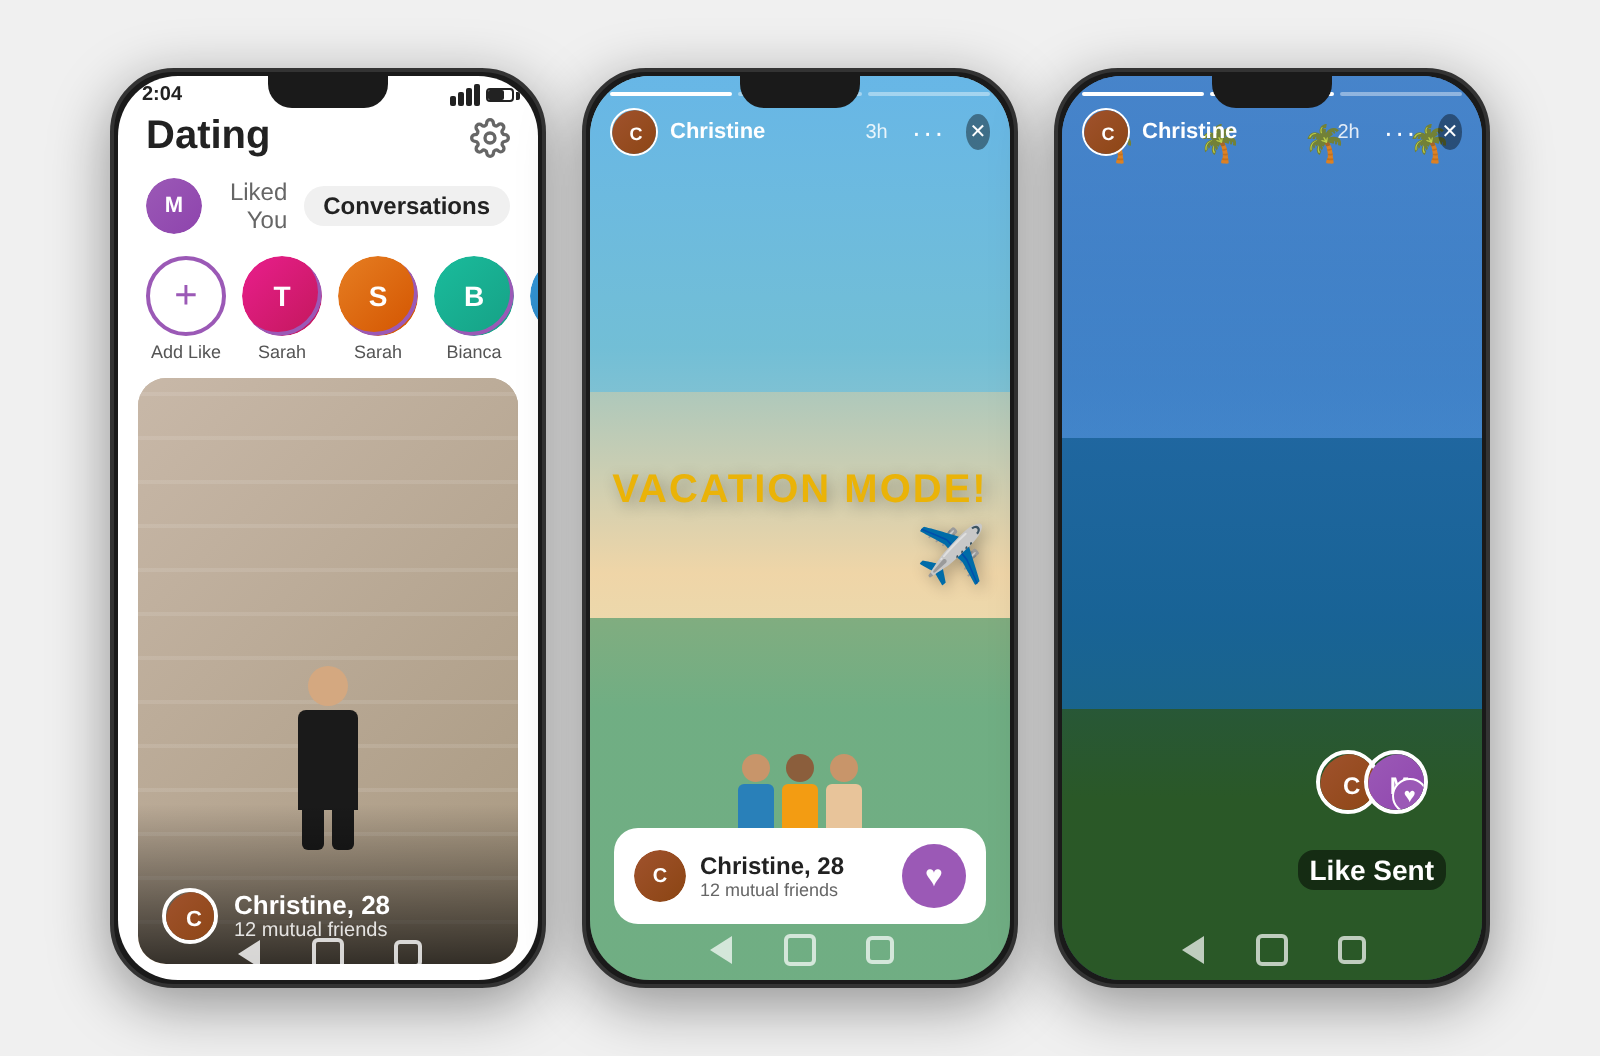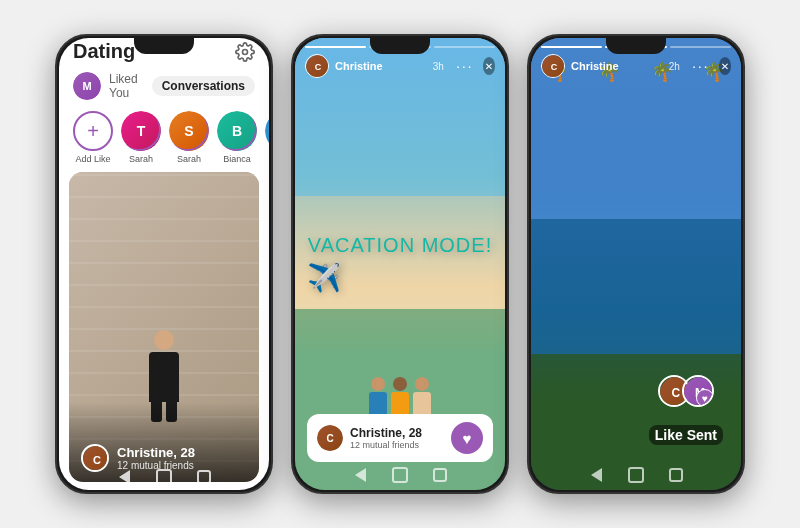--- a/index.html
+++ b/index.html
@@ -174,20 +174,21 @@
       height: 28px;
       border-radius: 50%;
       overflow: hidden;
       flex-shrink: 0;
     }
 
     .tab-liked {
       font-size: 12px;
       color: #666;
       padding: 3px 0;
+      text-align: right;
     }
 
     .tab-conversations {
       font-size: 12px;
       font-weight: 700;
       color: #222;
       background: #f0f0f0;
       border-radius: 12px;
       padding: 3px 10px;
     }
@@ -381,23 +382,23 @@
       font-size: 10px;
       margin-left: 4px;
     }
 
     .story-text-overlay {
       position: absolute;
       top: 50%;
       left: 50%;
       transform: translate(-50%, -50%);
       font-size: 20px;
-      font-weight: 400;
-      color: #14b8a6;
-      text-align: left;
+      font-weight: 700;
+      color: #eab308;
+      text-align: right;
       text-shadow: 2px 2px 8px rgba(0,0,0,0.3);
       white-space: nowrap;
       letter-spacing: 1px;
     }
 
     .airplane-emoji {
       font-size: 28px;
       display: block;
       margin-top: 4px;
     }
@@ -682,20 +683,34 @@
       border-color: rgba(255,255,255,0.7);
     }
   </style>
 </head>
 <body>
 
 <div class="phone">
   <div class="phone-notch"></div>
   <div class="phone-screen phone1-screen">
 
+    <div class="status-bar">
+      <span>2:04</span>
+      <div class="status-icons">
+        <div class="wifi-icon">
+          <div class="wifi-bar" style="width:3px;height:5px;"></div>
+          <div class="wifi-bar" style="width:3px;height:7px;"></div>
+          <div class="wifi-bar" style="width:3px;height:9px;"></div>
+          <div class="wifi-bar" style="width:3px;height:11px;"></div>
+        </div>
+        <div class="battery-icon">
+          <div class="battery-fill"></div>
+        </div>
+      </div>
+    </div>
 
     <div class="dating-header">
       <span class="dating-title">Dating</span>
       <svg class="gear-icon" viewBox="0 0 24 24" fill="none" stroke="#666" stroke-width="2">
         <circle cx="12" cy="12" r="3"></circle>
         <path d="M19.4 15a1.65 1.65 0 0 0 .33 1.82l.06.06a2 2 0 0 1-2.83 2.83l-.06-.06a1.65 1.65 0 0 0-1.82-.33 1.65 1.65 0 0 0-1 1.51V21a2 2 0 0 1-4 0v-.09A1.65 1.65 0 0 0 9 19.4a1.65 1.65 0 0 0-1.82.33l-.06.06a2 2 0 0 1-2.83-2.83l.06-.06A1.65 1.65 0 0 0 4.68 15a1.65 1.65 0 0 0-1.51-1H3a2 2 0 0 1 0-4h.09A1.65 1.65 0 0 0 4.6 9a1.65 1.65 0 0 0-.33-1.82l-.06-.06a2 2 0 0 1 2.83-2.83l.06.06A1.65 1.65 0 0 0 9 4.68a1.65 1.65 0 0 0 1-1.51V3a2 2 0 0 1 4 0v.09a1.65 1.65 0 0 0 1 1.51 1.65 1.65 0 0 0 1.82-.33l.06-.06a2 2 0 0 1 2.83 2.83l-.06.06A1.65 1.65 0 0 0 19.4 9a1.65 1.65 0 0 0 1.51 1H21a2 2 0 0 1 0 4h-.09a1.65 1.65 0 0 0-1.51 1z"></path>
       </svg>
     </div>
 
     <div class="tabs-row">

